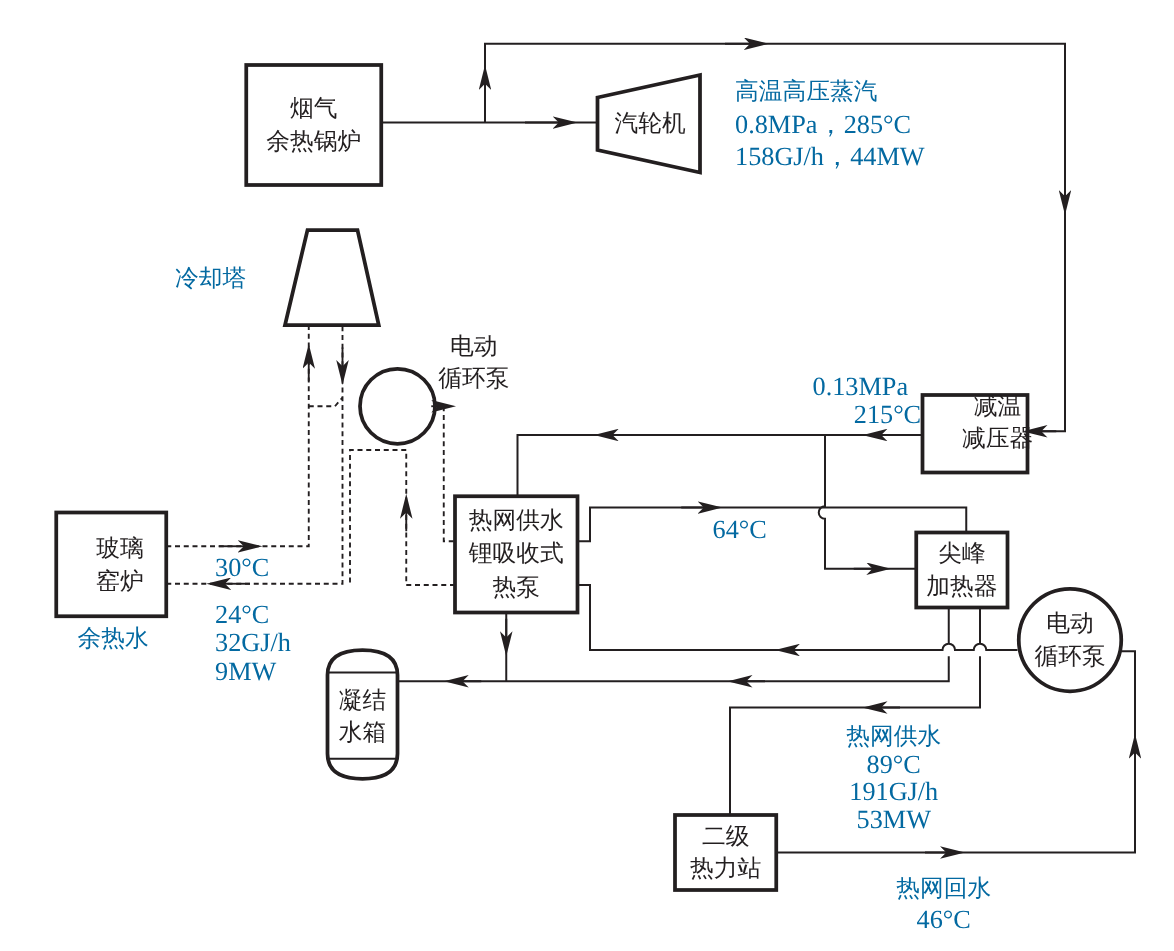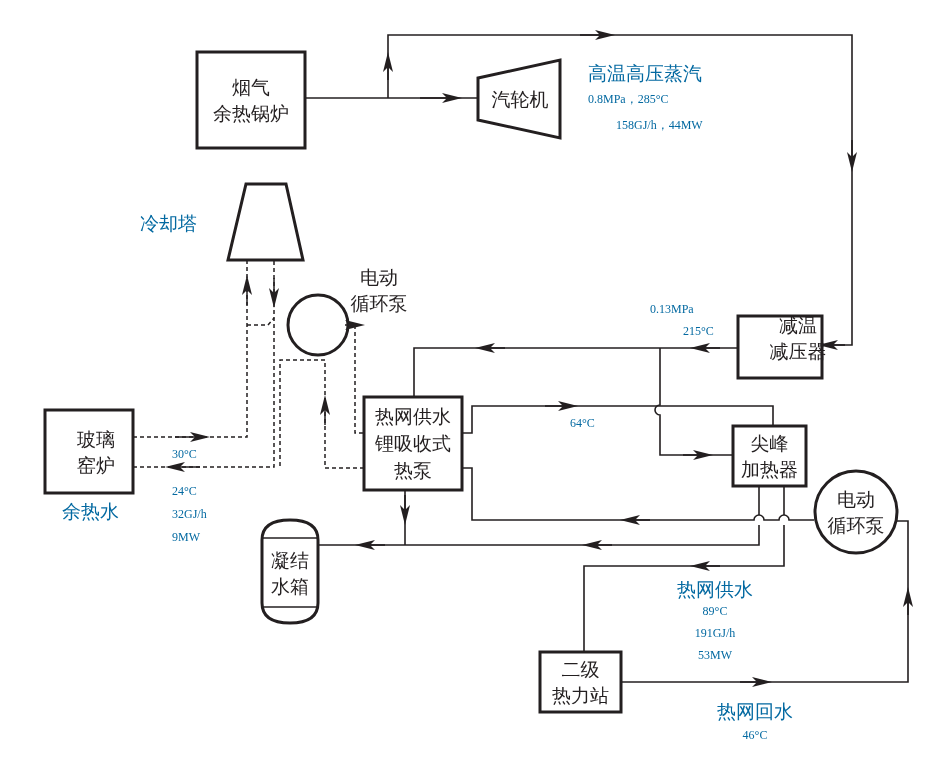--- a/index.html
+++ b/index.html
@@ -1,19 +1,19 @@
 <!DOCTYPE html>
 <html><head>
 <meta charset="utf-8">
 <style>
   html, body { margin: 0; padding: 0; background: #ffffff; }
   body { width: 939px; height: 761px; position: relative; overflow: hidden; }
   #diagram { position: absolute; left: 0; top: 0; }
   .lbl { position: absolute; font-family: "DejaVu Serif", "Liberation Serif", serif; color: #0369a1; font-size: 19px; line-height: 23px; white-space: nowrap; }
-  .num { font-family: "Liberation Serif", "DejaVu Serif", serif; font-size: 12px; line-height: 23px; }
+  .num { font-family: "Liberation Serif", "DejaVu Serif", serif; font-size: 21px; line-height: 23px; }
   .ctr { text-align: center; }
   .box-text { position: absolute; display: flex; flex-direction: column; align-items: center; justify-content: center; font-family: "DejaVu Serif", "Liberation Serif", serif; color: #231f20; font-size: 19px; line-height: 26px; text-align: center; }
 </style>
 </head>
 <body>
 
 <svg id="diagram" width="939" height="761" viewBox="0 0 939 761" xmlns="http://www.w3.org/2000/svg">
   <defs>
     <marker id="arr" viewBox="0 0 20 10" refX="10" refY="5" markerWidth="20" markerHeight="10" markerUnits="userSpaceOnUse" orient="auto">
       <path d="M0,0 L20,5 L0,10 L5,5 Z" fill="#231f20"></path>
@@ -103,21 +103,21 @@
 
 <div class="box-text" style="left:197px;top:52px;width:108px;height:96px;">
   <span>烟气</span>
   <span>余热锅炉</span>
 </div>
 <div class="box-text" style="left:480px;top:78px;width:80px;height:42px;">
   <span>汽轮机</span>
 </div>
 <div class="lbl" style="left:588px;top:62px;">高温高压蒸汽</div>
 <div class="lbl num" style="left:588px;top:88px;">0.8MPa，285°C</div>
-<div class="lbl num" style="left:616px;top:114px;">158GJ/h，44MW</div>
+<div class="lbl num" style="left:588px;top:114px;">158GJ/h，44MW</div>
 
 <div class="lbl" style="left:140px;top:212px;">冷却塔</div>
 
 <div class="box-text" style="left:348px;top:262px;width:62px;height:56px;">
   <span>电动</span>
   <span>循环泵</span>
 </div>
 
 <div class="lbl num" style="left:650px;top:298px;">0.13MPa</div>
 <div class="lbl num" style="left:683px;top:320px;">215°C</div>

